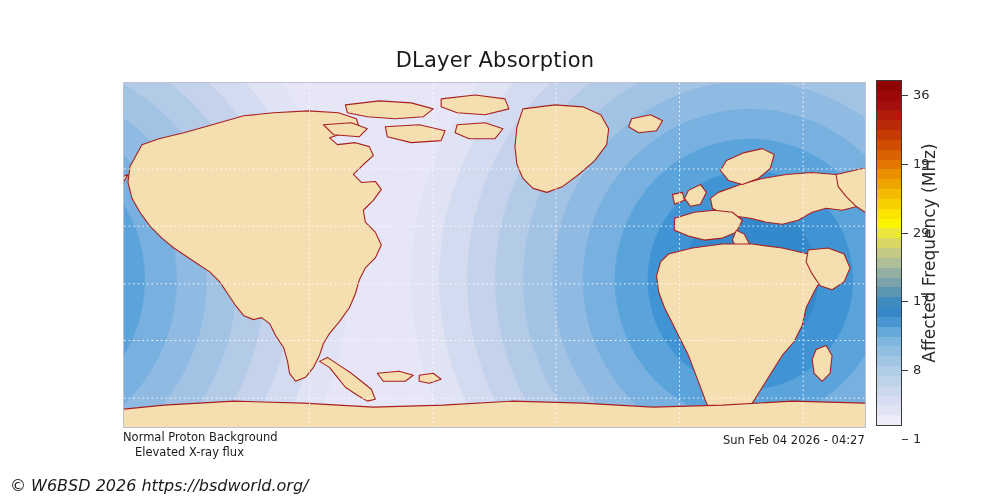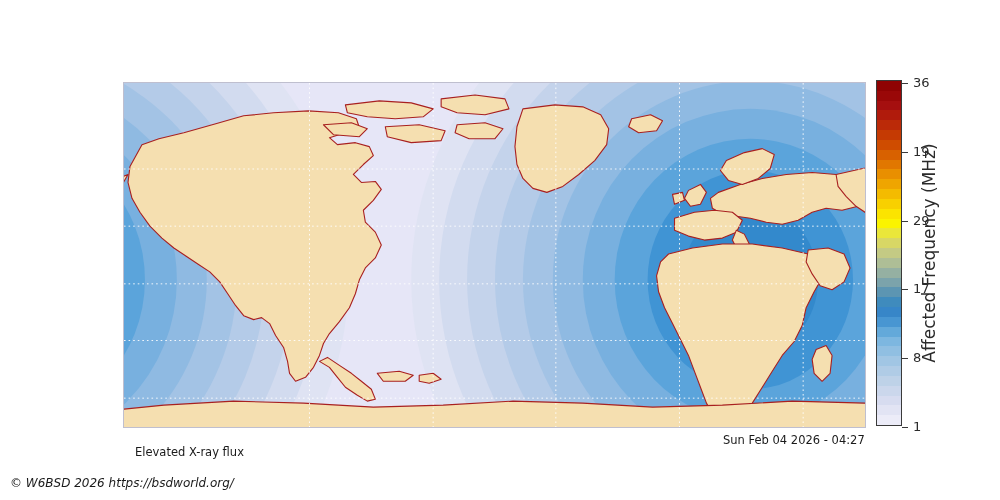--- a/index.html
+++ b/index.html
@@ -26,21 +26,21 @@
   .map-layer{position:absolute;left:0;top:0;width:100%;height:100%;}
   .map-svg{display:block;width:100%;height:100%;}
 
   
   .cbar-wrap{position:absolute;left:876px;top:80px;width:26px;height:346px;}
   .cbar{
     position:absolute;left:0;top:0;width:26px;height:346px;
     border:1px solid #3a3a3a;box-sizing:border-box;
   }
   .cbar-seg{width:100%;}
-  .cb-ticks{position:absolute;left:26px;top:4px;width:60px;height:346px;}
+  .cb-ticks{position:absolute;left:26px;top:16px;width:60px;height:346px;}
   .cb-tick{position:absolute;left:0;height:0;}
   .cb-tick i{
     position:absolute;left:0;top:-1px;width:6px;height:0;
     border-top:1.3px solid #3a3a3a;display:block;
   }
   .cb-tick span{
     position:absolute;left:11px;top:-9px;font-size:13px;color:#2b2b2b;
     line-height:16px;white-space:nowrap;
   }
   .cb-title{
@@ -52,29 +52,30 @@
   }
   
   .max-marker{position:absolute;left:876px;width:40px;}
 
   
   .note{position:absolute;font-size:11.5px;color:#1a1a1a;line-height:14px;white-space:nowrap;}
   .note-1{left:123px;top:430px;}
   .note-2{left:123px;top:445px;margin-left:12px;}
   .stamp{position:absolute;left:723px;top:433px;font-size:11.5px;color:#1a1a1a;white-space:nowrap;}
   .footer{
-    position:absolute;left:10px;top:476px;font-size:12px;font-style:italic;
+    position:absolute;left:10px;top:476px;font-size:16px;font-style:italic;
     color:#1a1a1a;white-space:nowrap;
   }
 </style>
 </head>
 <body>
 
 <div id="root">
 
+  <div class="title">DLayer Absorption</div>
 
   <div class="map-frame">
 
     <div class="map-layer">
       <svg class="map-svg" viewBox="0 0 743 346" preserveAspectRatio="none">
         <defs>
           <clipPath id="mapclip">
               <rect x="0" y="0" width="743" height="346"></rect>
             </clipPath>
           <g id="contourset">
@@ -298,17 +299,18 @@
       </div>
     <div class="max-marker" id="max-marker" style="top: 325.714px;">
       
       
     </div>
   </div>
   <div class="cb-title">
     <span>Affected Frequency (MHz)</span>
   </div>
 
+  <div class="note note-1">Normal Proton Background</div>
   <div class="note note-2">Elevated X-ray flux</div>
   <div class="stamp">Sun Feb 04 2026 - 04:27</div>
   <div class="footer">© W6BSD 2026 https://bsdworld.org/</div>
 
 </div>
 
 </body></html>

